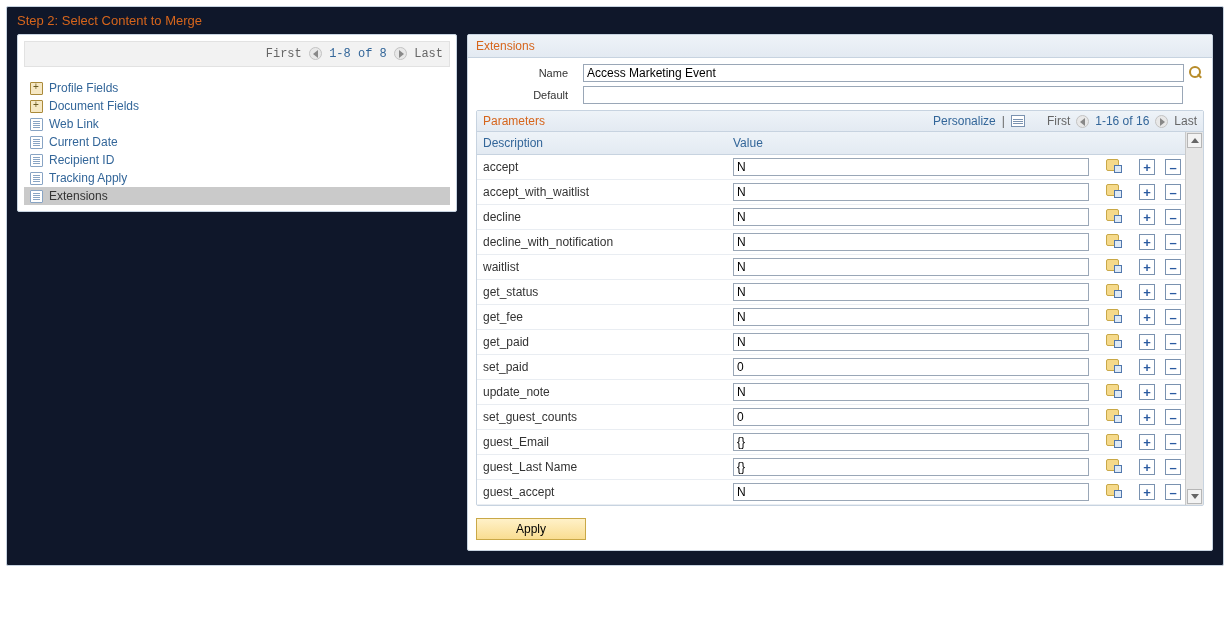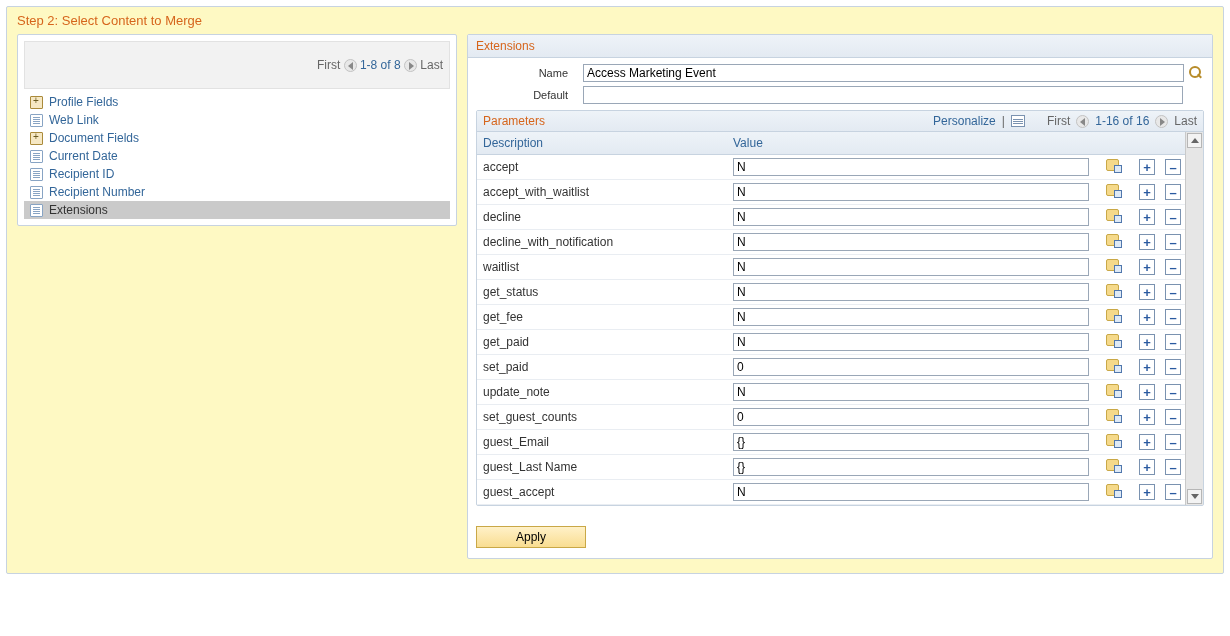--- a/index.html
+++ b/index.html
@@ -9,21 +9,21 @@
     font-size: 12px;
     color: #333;
     background: #fff;
     padding: 6px;
   }
   .main-frame {
     border: 1px solid #c7d3e0;
     border-radius: 2px;
     width: 1218px;
     margin: 0 auto;
-    background: #fef9c3;
+    background: #0f172a;
     padding: 4px 10px 14px 10px;
   }
   .step-title {
     color: #d6651c;
     font-size: 13px;
     padding: 2px 0 6px 0;
   }
   .columns {
     display: flex;
     gap: 10px;
@@ -40,23 +40,24 @@
     color: #d6651c;
     padding: 4px 8px;
     font-size: 12px;
   }
   
   .browse-panel { width: 440px; }
   .browse-body { padding: 6px 6px 6px 6px; }
   .browse-pager {
     background: #f2f2f2;
     border: 1px solid #e2e2e2;
-    padding: 16px 6px;
+    padding: 5px 6px;
     text-align: right;
     color: #333;
+    font-family: Liberation Mono, monospace;
   }
   .browse-pager .range { color: #336699; }
   .pager-label { color: #666; }
   .arrow-btn {
     display: inline-block;
     width: 13px; height: 13px;
     border-radius: 50%;
     background: #e8e8e8;
     border: 1px solid #c3c3c3;
     vertical-align: middle;
@@ -73,21 +74,21 @@
     border-top:4px solid transparent;
     border-bottom:4px solid transparent;
     border-right:5px solid #888;
   }
   .arrow-btn.right::after {
     left:4px;
     border-top:4px solid transparent;
     border-bottom:4px solid transparent;
     border-left:5px solid #888;
   }
-  .browse-list { margin-top: 4px; }
+  .browse-list { margin-top: 12px; }
   .browse-item {
     display: flex;
     align-items: center;
     gap: 6px;
     padding: 2px 6px;
     cursor: pointer;
   }
   .browse-item a { color: #336699; text-decoration: none; }
   .browse-item.selected {
     background: #cacaca;
@@ -182,21 +183,21 @@
     content:""; position:absolute; width:11px; height:10px; background:#f5d98a; border:1px solid #c9a847; border-radius:2px; top:1px; left:0;
   }
   .row-lookup::after {
     content:""; position:absolute; width:6px; height:6px; border:1px solid #5077ad; background:#dfeaf6; bottom:0; right:0;
   }
   .sq-btn {
     width:16px; height:16px; border:1px solid #7a92b0; background:#fff; display:inline-flex; align-items:center; justify-content:center; cursor:pointer;
     color:#2a5aa0; font-weight:bold; font-size:13px; line-height:1;
   }
   .apply-btn {
-    margin-top:20px;
+    margin-top:12px;
     width:110px; height:22px;
     background: linear-gradient(#fff1c8,#f9dd91);
     border:1px solid #c9a847;
     cursor:pointer; font-size:12px;
   }
 </style>
 </head>
 <body>
 
 <div class="main-frame">
@@ -212,38 +213,38 @@
           <span class="range">1-8 of 8</span>
           <span class="arrow-btn right"></span>
           <span class="pager-label">Last</span>
         </div>
         <div class="browse-list" id="browse-list">
             <div class="browse-item">
               <span class="tree-icon folder"></span>
               <a href="#">Profile Fields</a>
             </div>
             <div class="browse-item">
+              <span class="tree-icon folder"></span>
+              <a href="#">Document Fields</a>
+            </div>
+            <div class="browse-item">
               <span class="tree-icon doc"></span>
               <a href="#">Web Link</a>
             </div>
             <div class="browse-item">
-              <span class="tree-icon folder"></span>
-              <a href="#">Document Fields</a>
-            </div>
-            <div class="browse-item">
               <span class="tree-icon doc"></span>
               <a href="#">Current Date</a>
             </div>
             <div class="browse-item">
               <span class="tree-icon doc"></span>
               <a href="#">Recipient ID</a>
             </div>
             <div class="browse-item">
               <span class="tree-icon doc"></span>
-              <a href="#">Recipient Number</a>
+              <a href="#">Tracking Apply</a>
             </div>
             <div class="browse-item selected">
               <span class="tree-icon doc"></span>
               <a href="#">Extensions</a>
             </div>
           </div>
       </div>
     </div>
 
     <div class="panel ext-panel">

